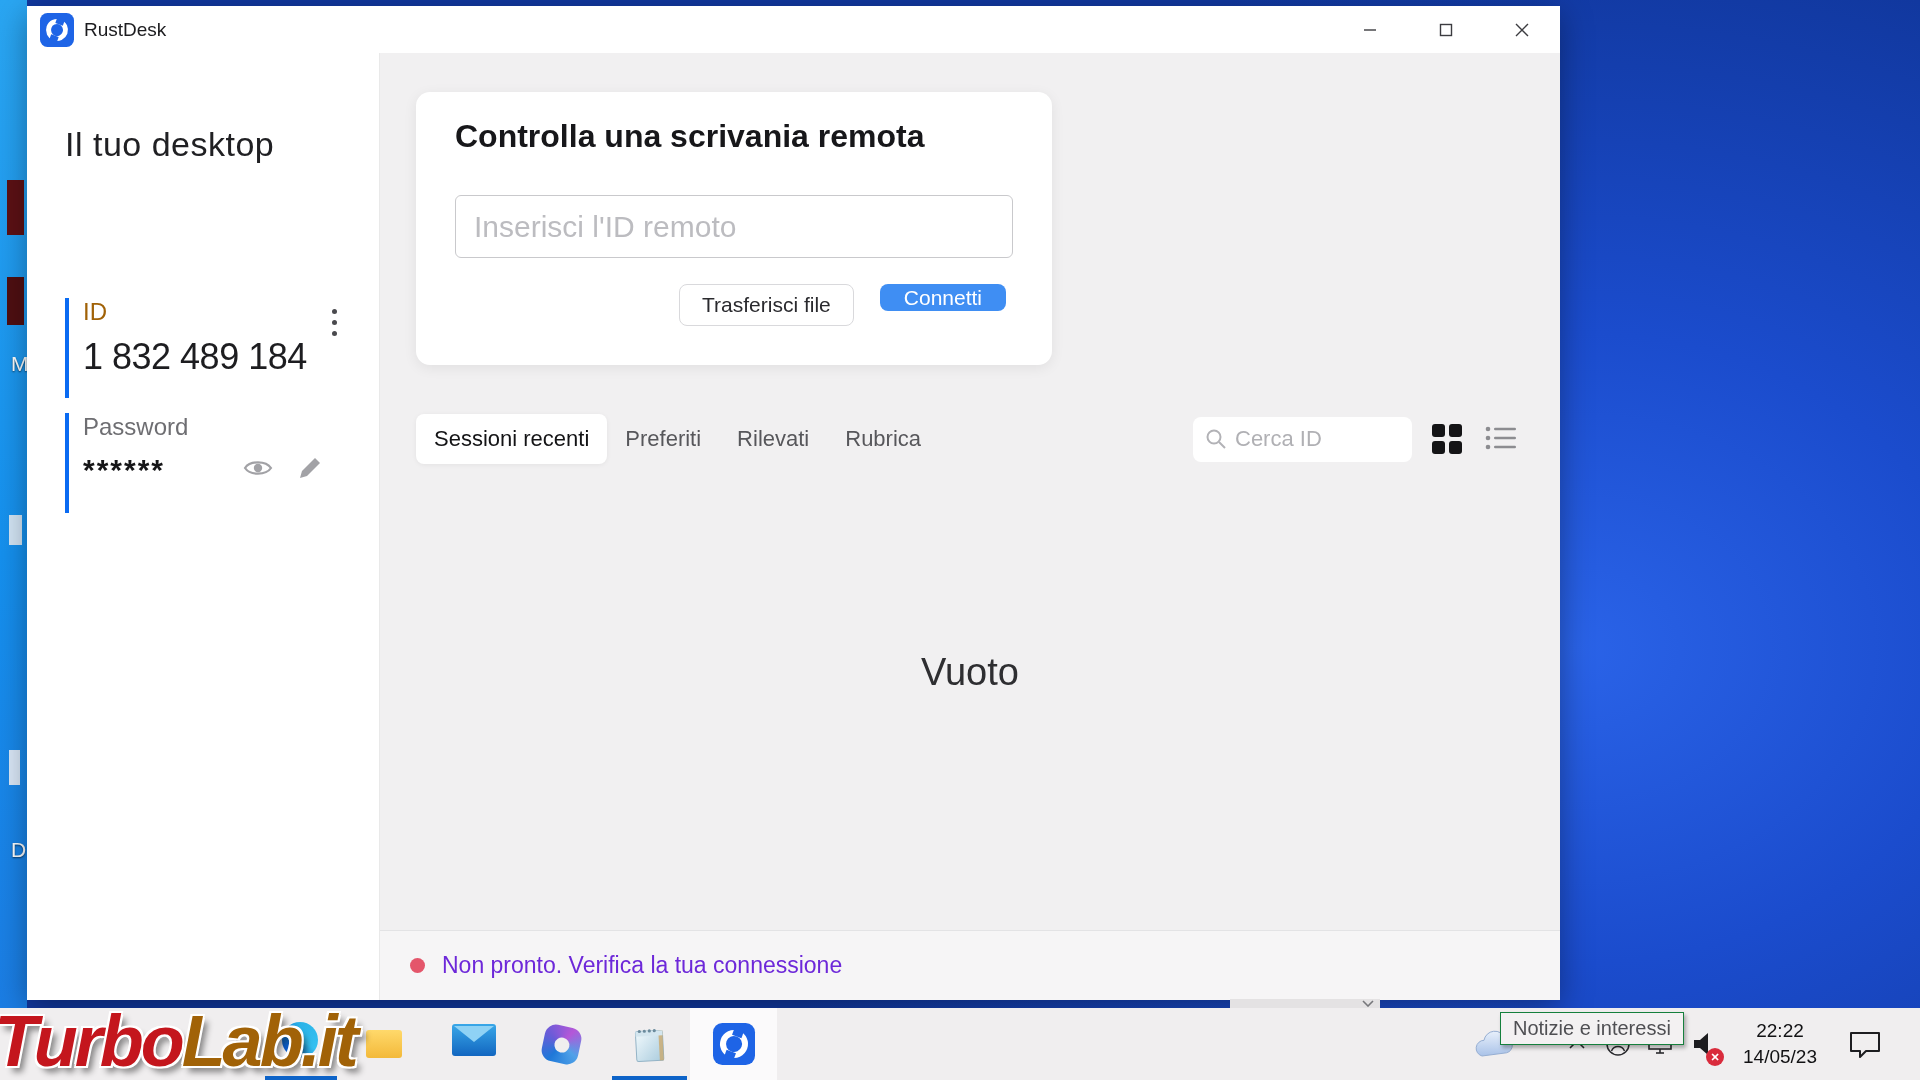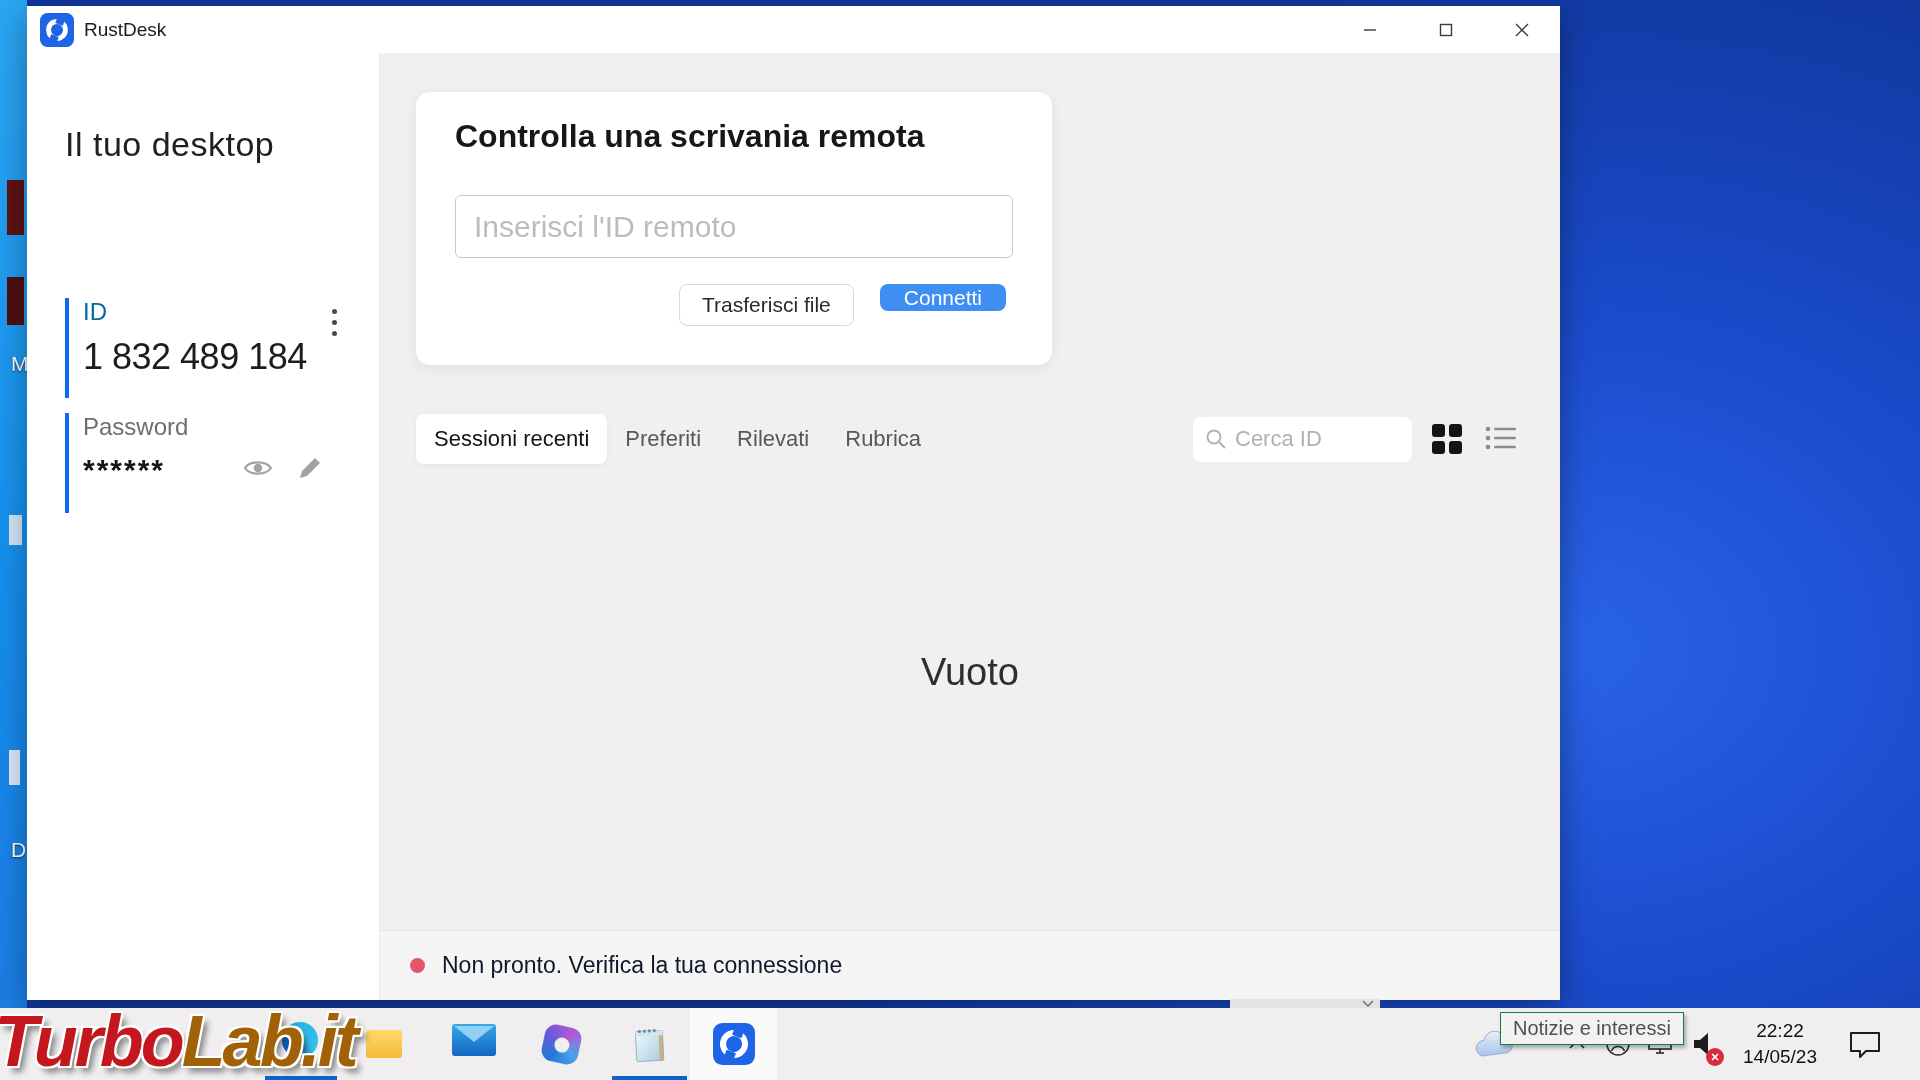--- a/index.html
+++ b/index.html
@@ -34,21 +34,21 @@
   .win-btn { width:76px; height:100%; display:flex; align-items:center; justify-content:center; background:transparent; border:none; cursor:pointer; }
 
   .win-body { flex:1; display:flex; min-height:0; }
 
   
   .sidebar { width:353px; flex:0 0 353px; background:#fff; border-right:1px solid #e9e9e9; position:relative; }
   .sb-heading { position:absolute; left:38px; top:72px; font-size:34px; font-weight:500; color:#202023; letter-spacing:.5px; }
   .sb-desc { position:absolute; left:38px; top:135px; width:262px; font-size:21px; line-height:1.28; color:#8d8d90; }
   .block { position:absolute; left:38px; border-left:4px solid #0a6bf2; padding-left:14px; }
   .id-block { top:245px; height:100px; }
-  .blk-label { font-size:24px; color:#0369a1; }
+  .blk-label { font-size:24px; color:#a16207; }
   .id-value { margin-top:10px; font-size:36px; color:#1d1d20; letter-spacing:-.5px; white-space:nowrap; }
   .dots-btn { position:absolute; left:290px; top:247px; width:34px; height:44px; border:none; background:transparent; cursor:pointer;
     display:flex; flex-direction:column; align-items:center; justify-content:center; gap:6px; }
   .dots-btn i { width:5px; height:5px; border-radius:50%; background:#4a4a4e; }
   .pw-block { top:360px; height:100px; }
   .pw-label { color:#6e6e72; }
   .pw-row { display:flex; align-items:center; margin-top:14px; }
   .pw-stars { font-size:30px; font-weight:700; color:#161618; letter-spacing:2px; line-height:20px; }
   .pw-icon { border:none; background:transparent; cursor:pointer; padding:0; }
   .eye-btn { margin-left:78px; } .pencil-btn { margin-left:24px; }
@@ -78,21 +78,21 @@
   .search-input::placeholder { color:#b0b0b4; }
   .view-btn { border:none; background:transparent; cursor:pointer; margin-left:18px; padding:2px; }
   .grid-glyph { display:grid; grid-template-columns:13px 13px; grid-template-rows:13px 13px; gap:4px; }
   .grid-glyph i { background:#141416; border-radius:3px; }
 
   .empty-label { position:absolute; top:598px; left:0; right:0; text-align:center; font-size:38px; color:#2e2e31; }
 
   .statusbar { position:absolute; left:0; right:0; bottom:0; height:70px; background:#f6f5f6; border-top:1px solid #e3e3e5;
     display:flex; align-items:center; padding-left:30px; }
   .status-dot { width:15px; height:15px; border-radius:50%; background:#e4566b; flex:0 0 15px; }
-  .status-text { margin-left:17px; font-size:23px; color:#0f172a; }
+  .status-text { margin-left:17px; font-size:23px; color:#6d28d9; }
 
   
   .scrollstrip { position:absolute; left:1230px; top:999px; width:150px; height:9px; background:#e4e2e3;
     display:flex; align-items:center; justify-content:flex-end; padding-right:6px; }
 
   
   .taskbar { position:absolute; left:0; top:1008px; width:1920px; height:72px; background:#f0eeef; }
   .tb-hint { position:absolute; top:14px; }
   .edge-hint { left:282px; width:36px; height:36px; border-radius:50%;
     background:conic-gradient(from 120deg,#35c1f1,#0c59c8,#2bb3e8,#35c1f1); }

